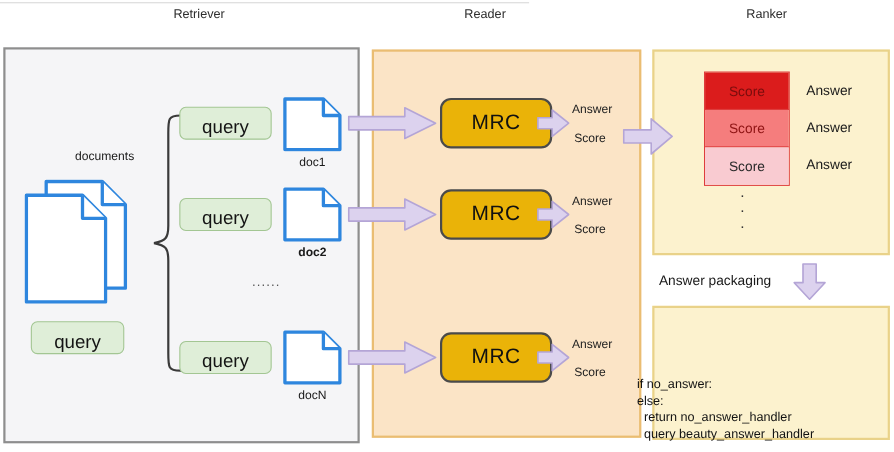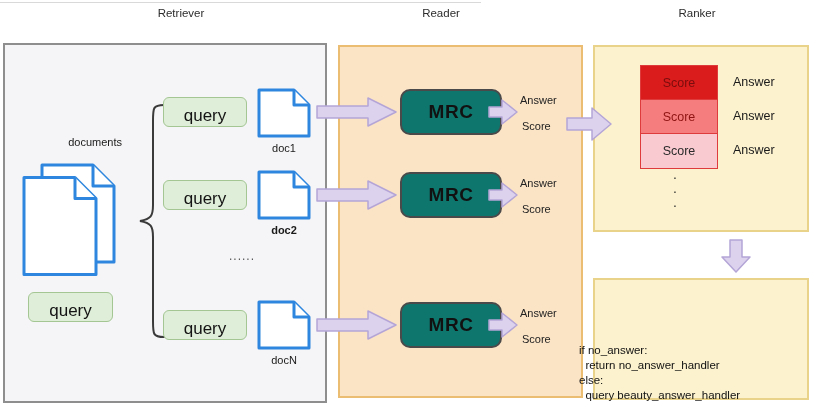--- a/index.html
+++ b/index.html
@@ -15,23 +15,23 @@
   .panel-reader    { left:338px; top:45px; width:245px; height:353px; background:#fbe4c6; border:2px solid #eabd72; }
   .panel-ranker    { left:593px; top:45px; width:216px; height:187px; background:#fcf2ce; border:2px solid #e9d289; }
   .panel-code      { left:593px; top:278px; width:216px; height:122px; background:#fcf2ce; border:2px solid #e9d289; }
 
   .docs-label { position:absolute; left:34px; top:136px; width:88px; text-align:right; font-size:11px; color:#1a1a1a; }
   .query-box { position:absolute; background:#dfeed8; border:1.5px solid #a3c693; border-radius:6px;
                display:flex; align-items:flex-end; justify-content:center; font-size:17px; color:#141414; }
   .doc-label { position:absolute; transform:translateX(-50%); font-size:11px; color:#1a1a1a; }
   .ellipsis { position:absolute; left:229px; top:249px; font-size:12px; letter-spacing:1px; color:#555; }
 
-  .mrc-box { position:absolute; left:400px; width:102px; height:46px; background:#0f766e;
+  .mrc-box { position:absolute; left:400px; width:102px; height:46px; background:#eab308;
              border:2px solid #4a4a4a; border-radius:10px; display:flex; align-items:center; justify-content:center;
-             font-size:19px; font-weight:700; letter-spacing:0.5px; color:#111; }
+             font-size:19px; font-weight:400; letter-spacing:0.5px; color:#111; }
   .io-label { position:absolute; font-size:11px; color:#222; }
 
   .score-stack { position:absolute; left:640px; top:65px; width:78px; border:1.5px solid #de3c3c; }
   .score-cell { height:34px; display:flex; align-items:center; justify-content:center;
                 font-size:12.5px; border-bottom:1.5px solid #de3c3c; }
   .score-cell:last-child { border-bottom:none; }
   .answer-col { position:absolute; left:733px; top:65px; }
   .answer-cell { height:34px; display:flex; align-items:center; font-size:12.5px; color:#1a1a1a; }
   .vdots { position:absolute; left:673px; top:167px; font-size:14px; line-height:14px; white-space:pre; text-align:center; color:#333; }
 
@@ -163,25 +163,26 @@
   <div class="answer-col">
     <div class="answer-cell">Answer</div>
     <div class="answer-cell">Answer</div>
     <div class="answer-cell">Answer</div>
   </div>
 
   <div class="vdots">.
 .
 .</div>
 
+  <div class="packaging-label">Answer packaging</div>
   <svg class="abs arrow" style="left:721px; top:239px;" width="30" height="34" viewBox="0 0 30 34">
     <polygon points="9,1 21,1 21,18 29,18 15,33 1,18 9,18"></polygon>
   </svg>
 
   <div class="panel panel-code"></div>
   <div class="code-block">
     <div class="code-line">if no_answer:</div>
+    <div class="code-line">else:</div>
     <div class="code-line">  return no_answer_handler</div>
-    <div class="code-line">else:</div>
     <div class="code-line">  query beauty_answer_handler</div>
   </div>
 
 </div>
 
 </body></html>

